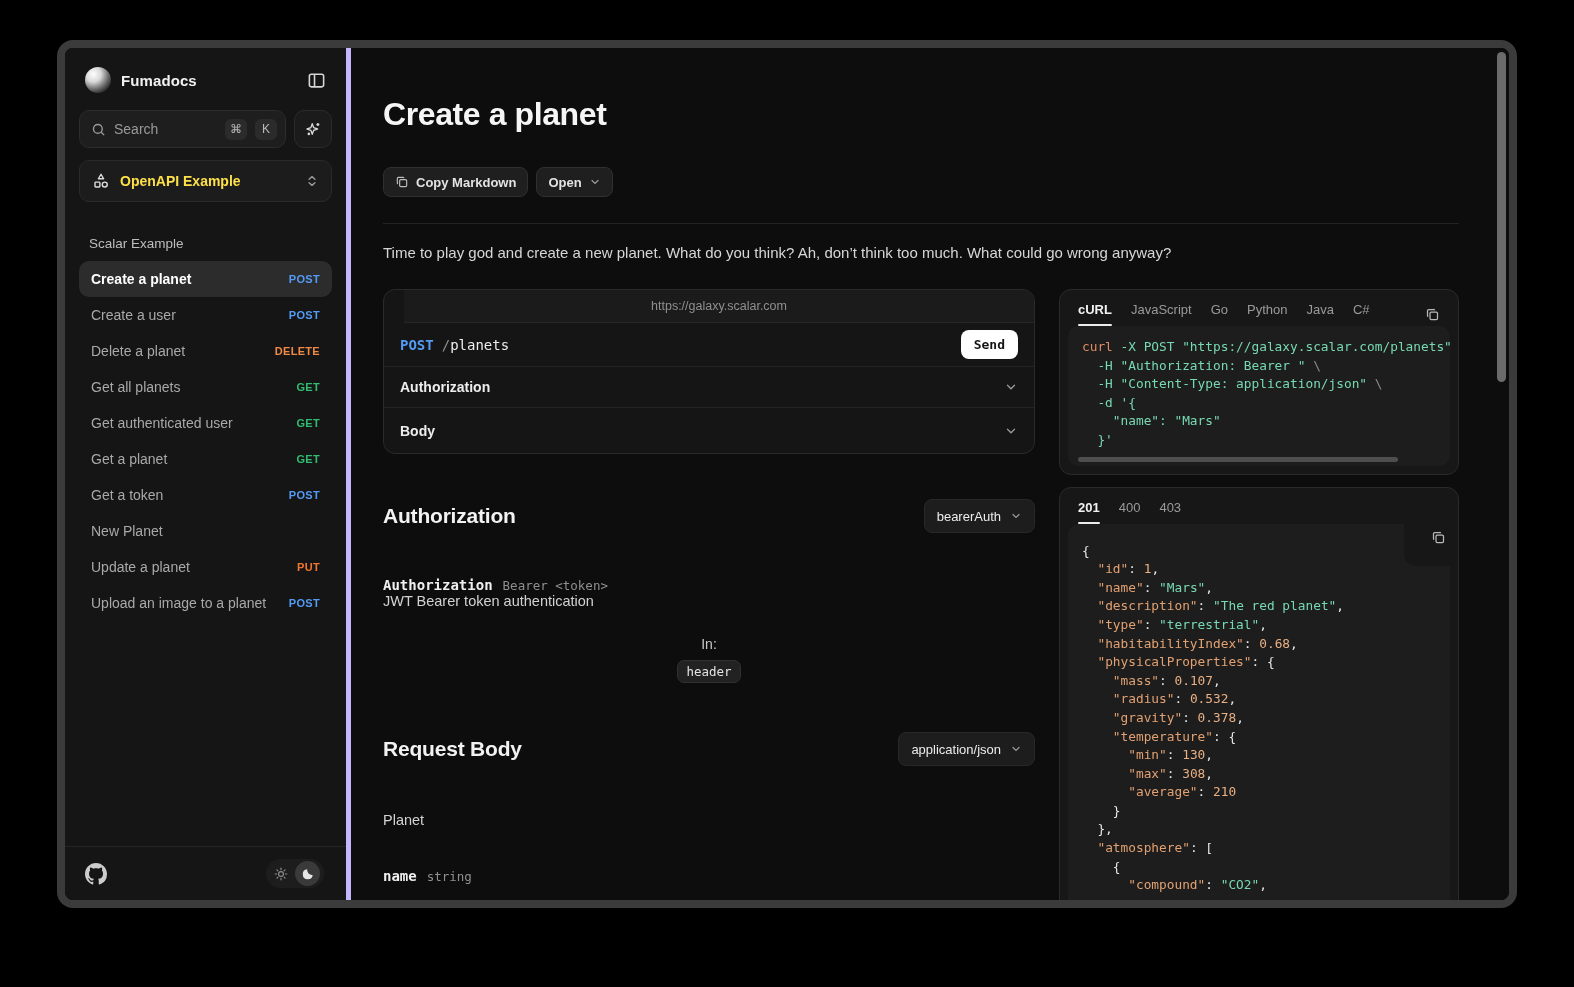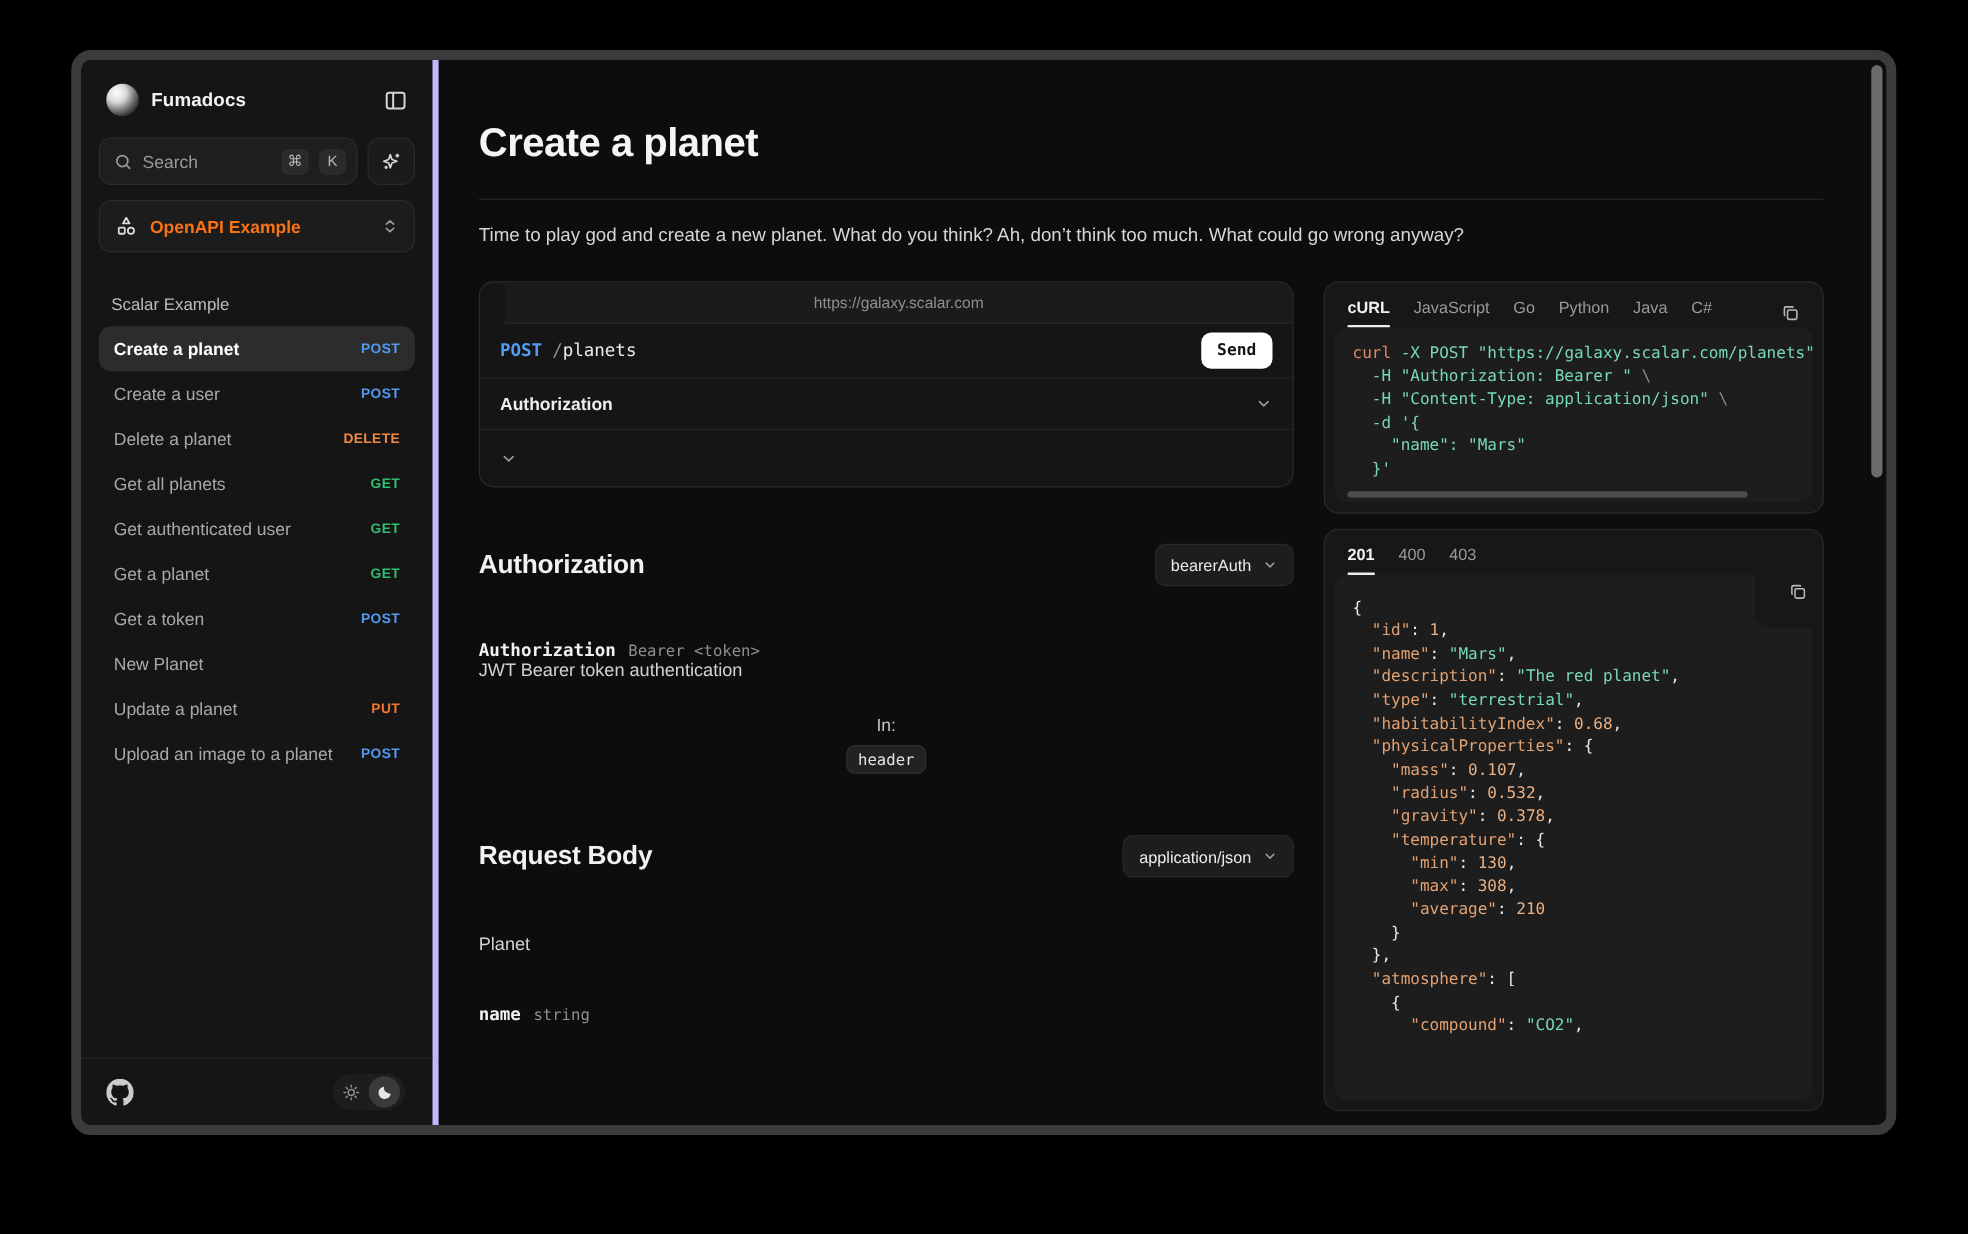--- a/index.html
+++ b/index.html
@@ -26,21 +26,21 @@
     display:flex; align-items:center; padding:0 8px 0 11px; gap:8px; cursor:pointer; }
   .search-text { font-size:14px; color:#9a9a9a; flex:1; }
   kbd { min-width:22px; height:21px; background:#2b2b2b; border-radius:6px; color:#b9b9b9;
     font-size:12px; display:inline-flex; align-items:center; justify-content:center;
     padding:0 5px; font-family:"Liberation Sans", sans-serif; }
   .sparkle-btn { width:38px; height:38px; flex:none; background:#1b1b1b; border:1px solid #2a2a2a;
     border-radius:10px; display:flex; align-items:center; justify-content:center; color:#d8d8d8; cursor:pointer; }
 
   .api-select { margin-top:12px; height:42px; background:#1c1c1c; border:1px solid #2a2a2a;
     border-radius:10px; display:flex; align-items:center; gap:10px; padding:0 12px; cursor:pointer; }
-  .api-select-label { font-size:14px; font-weight:600; color:#f97316; flex:1; }
+  .api-select-label { font-size:14px; font-weight:600; color:#fde047; flex:1; }
 
   .section-label { margin:34px 10px 10px; font-size:13.5px; color:#bdbdbd; }
   .nav { display:flex; flex-direction:column; }
   .nav-item { height:36px; border-radius:10px; display:flex; align-items:center;
     padding:0 12px; cursor:pointer; }
   .nav-item.active { background:#2c2c2c; }
   .nav-label { font-size:14px; color:#a9a9a9; flex:1; white-space:nowrap; }
   .nav-item.active .nav-label { color:#ffffff; font-weight:600; }
   .nav-badge { font-size:11px; font-weight:700; letter-spacing:.3px; }
 
@@ -247,20 +247,39 @@
               <path d="M20 13.5A8.5 8.5 0 0 1 10.5 4 8.5 8.5 0 1 0 20 13.5z"></path>
             </svg>
         </span>
       </div>
     </div>
   </aside>
 
   <main class="main">
     <h1 class="page-title">Create a planet</h1>
 
+    <div class="actions">
+      <button class="btn">
+        <span style="display:flex;color:#bdbdbd">
+          <svg width="14" height="14" viewBox="0 0 24 24" fill="none" stroke="currentColor" stroke-width="2">
+              <rect x="8" y="8" width="12" height="12" rx="2"></rect>
+              <path d="M5 15.5 A2 2 0 0 1 4 13.5 V6 a2 2 0 0 1 2-2 h7.5 a2 2 0 0 1 2 1.2"></path>
+            </svg>
+        </span>
+        <span>Copy Markdown</span>
+      </button>
+      <button class="btn">
+        <span>Open</span>
+        <span class="chev">
+          <svg width="12" height="12" viewBox="0 0 24 24" fill="none" stroke="currentColor" stroke-width="2.4" stroke-linecap="round">
+              <path d="M6 9 L12 15 L18 9"></path>
+            </svg>
+        </span>
+      </button>
+    </div>
 
     <div class="top-divider"></div>
     <p class="description">Time to play god and create a new planet. What do you think? Ah, don’t think too much. What could go wrong anyway?</p>
 
     <div class="columns">
 
       <div class="col-left">
         <div class="playground">
           <div class="pg-urlbar">https://galaxy.scalar.com</div>
           <div class="pg-row pg-request mono">
@@ -270,20 +289,21 @@
           </div>
           <div class="pg-row pg-section">
             <span class="pg-section-label">Authorization</span>
             <span class="chev">
               <svg width="14" height="14" viewBox="0 0 24 24" fill="none" stroke="currentColor" stroke-width="2.2" stroke-linecap="round">
                   <path d="M6 9 L12 15 L18 9"></path>
                 </svg>
             </span>
           </div>
           <div class="pg-row pg-section">
+            <span class="pg-section-label">Body</span>
             <span class="chev">
               <svg width="14" height="14" viewBox="0 0 24 24" fill="none" stroke="currentColor" stroke-width="2.2" stroke-linecap="round">
                   <path d="M6 9 L12 15 L18 9"></path>
                 </svg>
             </span>
           </div>
         </div>
 
         <div class="doc-section-head">
           <h2 class="doc-h2">Authorization</h2>

